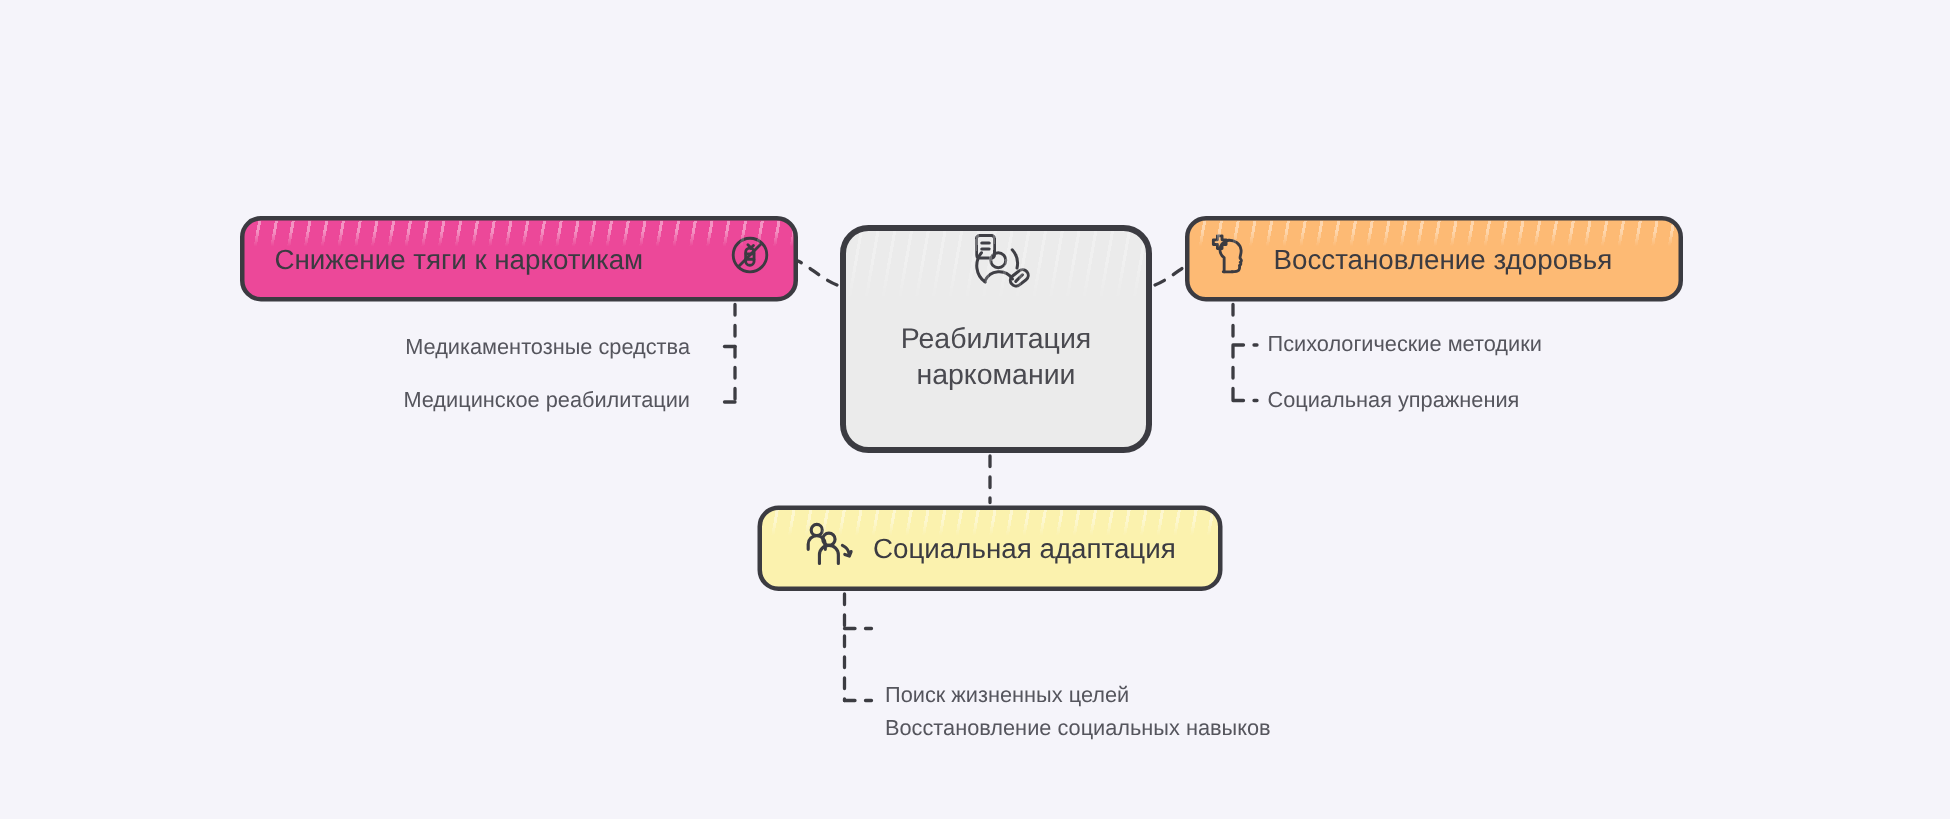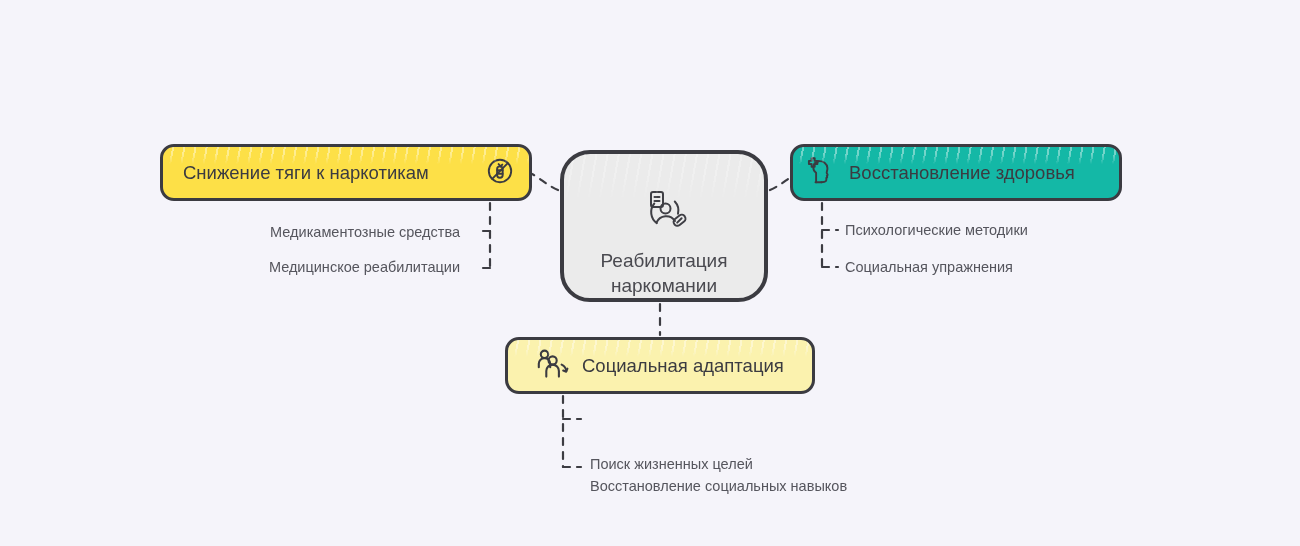--- a/index.html
+++ b/index.html
@@ -72,56 +72,56 @@
     flex: 0 0 auto;
     display: block;
   }
 
   
   #node-center {
     left: 560px;
     top: 150px;
     width: 208px;
     height: 152px;
-    border-radius: 30px;
+    border-radius: 19px;
     border-width: 4px;
     background: #ebebeb;
     flex-direction: column;
-    justify-content: flex-end;
+    justify-content: flex-start;
     gap: 2px;
   }
   #node-center .ico { margin-bottom: 12px; }
   #node-center .label {
     font-size: 19px;
     color: #4a4a50;
     text-align: center;
     line-height: 1.28;
     white-space: normal;
     max-width: 180px;
   }
 
   
   #node-green {
     left: 160px;
     top: 144px;
     width: 372px;
     height: 57px;
-    background: #fde047;
+    background: #ec4899;
     padding: 0 14px 0 20px;
     justify-content: space-between;
     text-align: right;
   }
 
   
   #node-pink {
     left: 790px;
     top: 144px;
     width: 332px;
     height: 57px;
-    background: #14b8a6;
+    background: #fdba74;
     padding: 0 20px 0 12px;
     gap: 12px;
     align-items: center;
   }
 
   
   #node-yellow {
     left: 505px;
     top: 337px;
     width: 310px;

